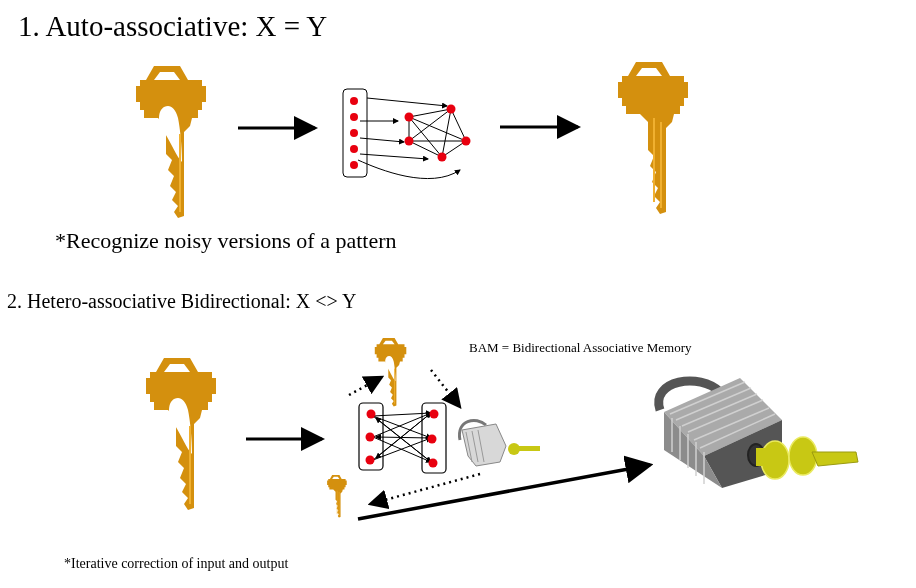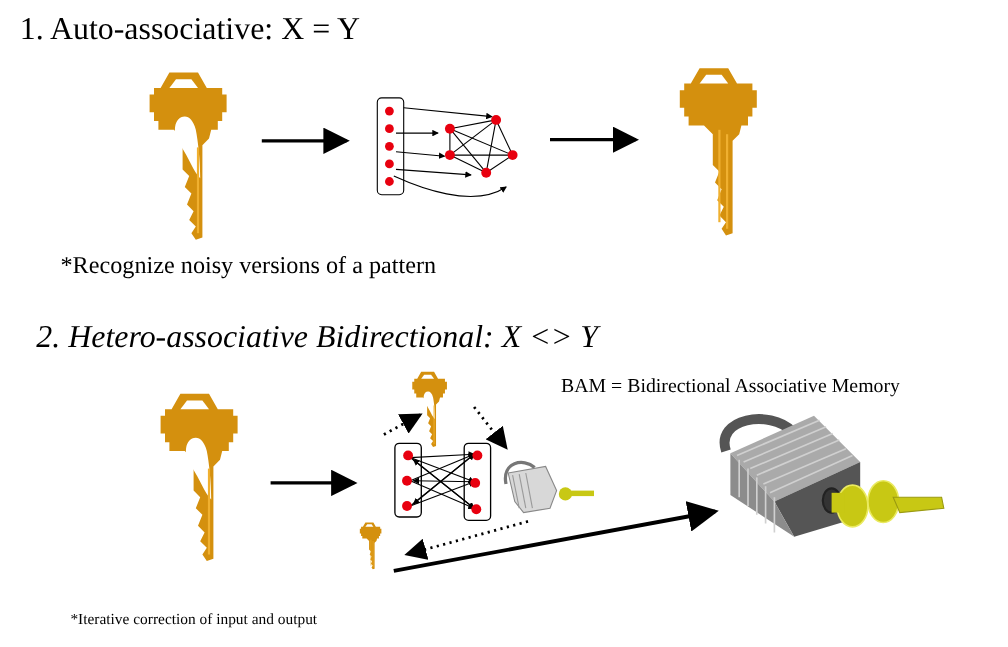--- a/index.html
+++ b/index.html
@@ -1,23 +1,23 @@
 <!DOCTYPE html>
 <html><head>
 <meta charset="utf-8">
 <style>
   html, body { margin:0; padding:0; background:#ffffff; }
   body { width:916px; height:588px; position:relative; overflow:hidden;
          font-family:"Liberation Serif", serif; color:#000; }
   .txt { position:absolute; white-space:nowrap;text-align:center; }
   #h1 { left:18px; top:10px; font-size:29px; }
-  #h2 { left:33px; top:290px; font-size:29px;font-style:italic; }
+  #h2 { left:7px; top:290px; font-size:20px; }
   #note1 { left:55px; top:228px; font-size:22px; }
   #note2 { left:64px; top:556px; font-size:14px; }
-  #bam { left:510px; top:340px; font-size:18px; }
+  #bam { left:469px; top:340px; font-size:13px; }
   svg { position:absolute; left:0; top:0; }
 </style>
 </head>
 <body>
 
 <div id="h1" class="txt">1. Auto-associative:  X = Y</div>
 <div id="note1" class="txt">*Recognize noisy versions of a pattern</div>
 <div id="h2" class="txt">2. Hetero-associative  Bidirectional: X &lt;&gt; Y</div>
 <div id="bam" class="txt">BAM = Bidirectional Associative Memory</div>
 <div id="note2" class="txt">*Iterative correction of input and output</div>

